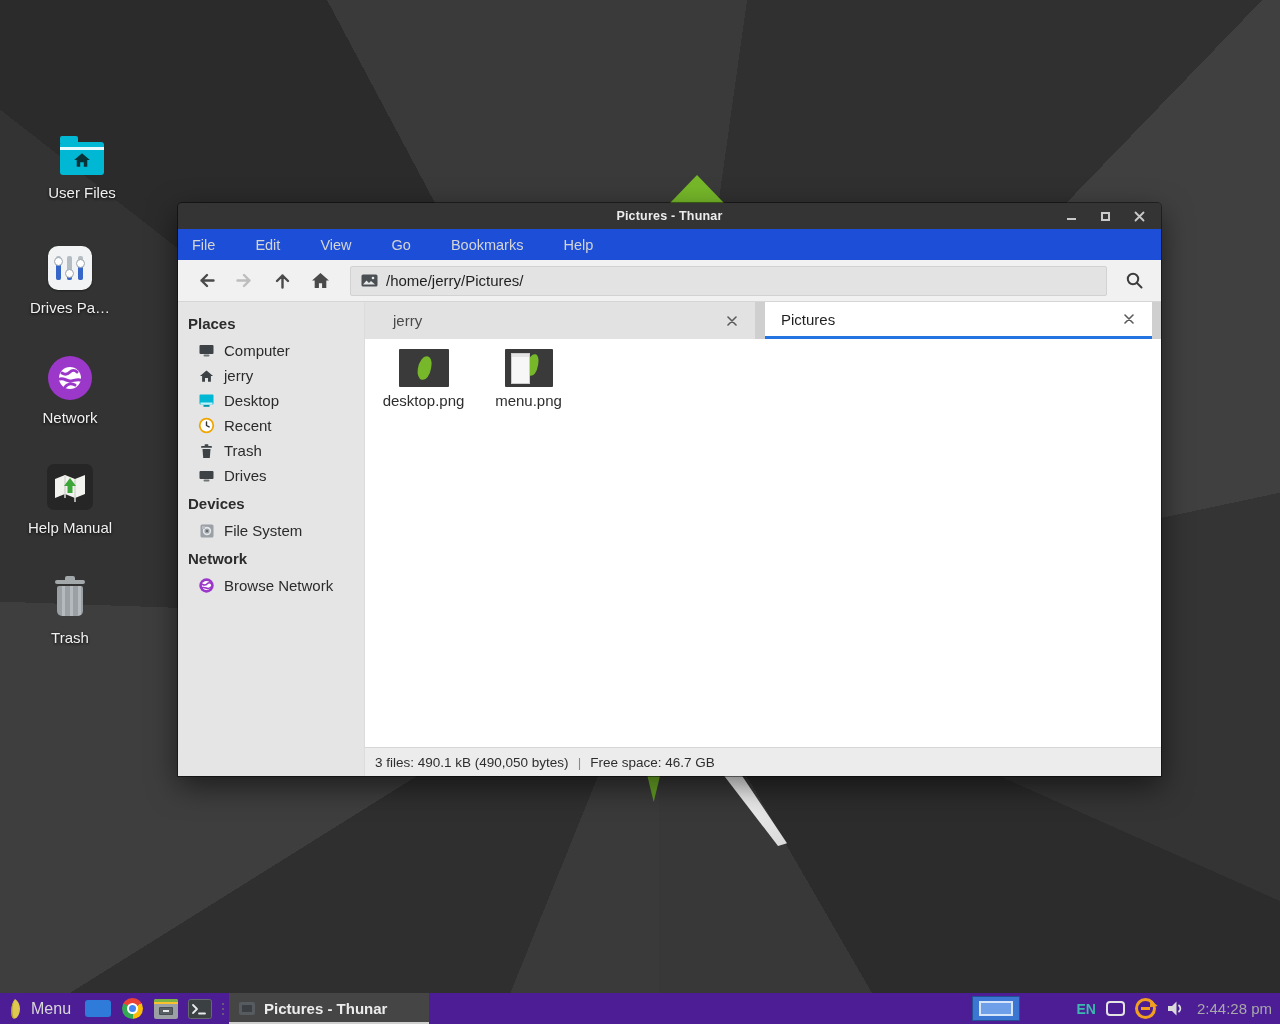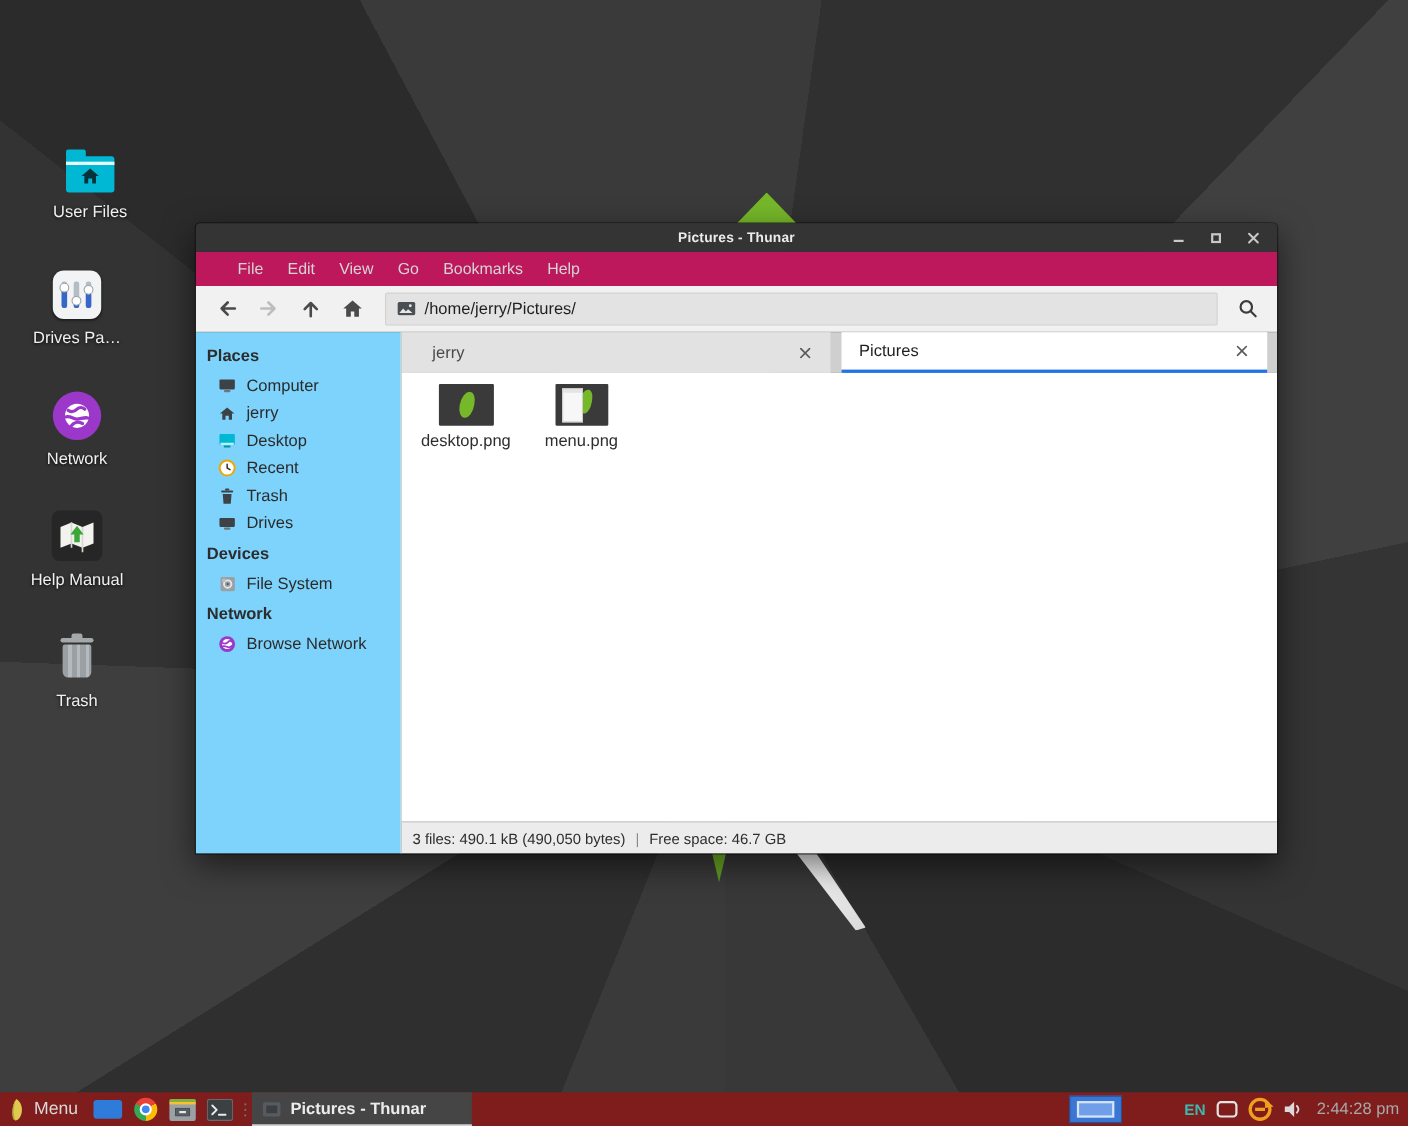--- a/index.html
+++ b/index.html
@@ -55,33 +55,33 @@
   .win { position:absolute; left:178px; top:203px; width:983px; height:573px;
     border-radius:4px 4px 0 0; overflow:hidden; box-shadow:0 10px 30px rgba(0,0,0,.55), 0 0 0 1px rgba(0,0,0,.45); 
     display:flex; flex-direction:column; }
   .titlebar { height:26px; background:#343434; display:flex; align-items:center; position:relative; flex:0 0 auto; }
   .title { position:absolute; left:0; right:0; text-align:center; color:#ececec;
     font-size:12.5px; font-weight:bold; letter-spacing:.2px; }
   .win-controls { margin-left:auto; display:flex; align-items:center; gap:22px; padding-right:16px; z-index:2; }
   .wc { width:12px; height:12px; display:flex; align-items:center; justify-content:center; cursor:default; }
   .wc-min { width:9px; height:2px; background:#c9c9c9; margin-top:6px; }
   .wc-max { width:9px; height:9px; border:2px solid #c9c9c9; }
-  .menubar { height:31px; background:#be185d; display:flex; align-items:center;
-    padding-left:28px; gap:2px; flex:0 0 auto; }
+  .menubar { height:31px; background:#1d4ed8; display:flex; align-items:center;
+    padding-left:4px; gap:20px; flex:0 0 auto; }
   .menu-item { color:#d5d5d5; font-size:14.5px; padding:5px 10px; cursor:default; }
   .toolbar { height:42px; background:#f1f1f1; border-bottom:1px solid #d5d5d5;
     display:flex; align-items:center; padding:0 8px 0 10px; gap:2px; flex:0 0 auto;justify-content:center; }
   .tb-btn { width:36px; height:32px; display:flex; align-items:center; justify-content:center; border-radius:3px; }
   .pathfield { flex:1; height:30px; background:#e3e3e3; border:1px solid #d2d2d2; border-radius:2px;
     margin:0 6px 0 10px; display:flex; align-items:center; gap:8px; padding:0 10px; }
   .pathtext { font-size:15px; color:#1f1f1f; }
   .search-btn { width:38px; height:32px; display:flex; align-items:center; justify-content:center; }
 
   .win-body { flex:1; display:flex; min-height:0; }
-  .sidebar { width:187px; background:#7dd3fc; border-right:1px solid #dcdcdc; padding-top:6px; overflow:hidden; }
+  .sidebar { width:187px; background:#e5e5e5; border-right:1px solid #dcdcdc; padding-top:6px; overflow:hidden; }
   .sb-header { font-size:15px; font-weight:bold; color:#2c2c2c; padding:7px 10px 6px 10px; }
   .sb-item { display:flex; align-items:center; gap:9px; padding:4px 8px 4px 20px;
     font-size:15px; color:#2b2b2b; cursor:default; }
   .sb-item .sb-ic { width:17px; height:17px; display:flex; align-items:center; justify-content:center; }
 
   .main { flex:1; display:flex; flex-direction:column; min-width:0; }
   .tabbar { height:37px; background:#cfcfcf; display:flex; align-items:stretch; flex:0 0 auto; }
   .tab { display:flex; align-items:center; font-size:15px; padding:0 12px 0 28px; position:relative; cursor:default; }
   .tab-inactive { width:390px; background:#e2e2e2; color:#4a4a4a; margin-right:10px; }
   .tab-active { flex:1; background:#ffffff; color:#1f1f1f; border-bottom:3px solid #2374e1;
@@ -103,21 +103,21 @@
   .thumb-settings { width:48px; height:36px; background:#383838; }
   .thumb-settings::after { content:""; position:absolute; left:5px; top:4px; width:38px; height:26px;
     background:#f4f4f4;
     background-image:radial-gradient(circle at 3px 3px, #9a9a9a 1.2px, transparent 1.6px);
     background-size:6px 6px; background-position:3px 4px; border:1px solid #c9c9c9; }
   .statusbar { height:29px; background:#ececec; border-top:1px solid #d6d6d6; display:flex;
     align-items:center; gap:9px; padding-left:10px; font-size:13.5px; color:#2e2e2e; flex:0 0 auto; }
   .status-sep { color:#8a8a8a; }
 
   
-  .taskbar { position:absolute; left:0; bottom:0; width:1280px; height:31px; background:#7f1d1d;
+  .taskbar { position:absolute; left:0; bottom:0; width:1280px; height:31px; background:#4c1d95;
     display:flex; align-items:center; z-index:50; }
   .tb-left { display:flex; align-items:center; height:100%; }
   .mint-btn { display:flex; align-items:center; gap:8px; padding:0 10px 0 8px; height:100%; }
   .menu-label { color:#d8d8d8; font-size:16px; }
   .launcher { width:34px; height:100%; display:flex; align-items:center; justify-content:center; }
   .ic-showdesk { width:26px; height:17px; background:#2f7bd9; border-radius:3px; }
   .ic-chrome { width:21px; height:21px; border-radius:50%; position:relative;
     background:conic-gradient(from -60deg, #ea4335 0deg 120deg, #fbbc05 120deg 240deg, #34a853 240deg 360deg); }
   .ic-chrome::before { content:""; position:absolute; left:5px; top:5px; width:11px; height:11px;
     background:#fff; border-radius:50%; }

